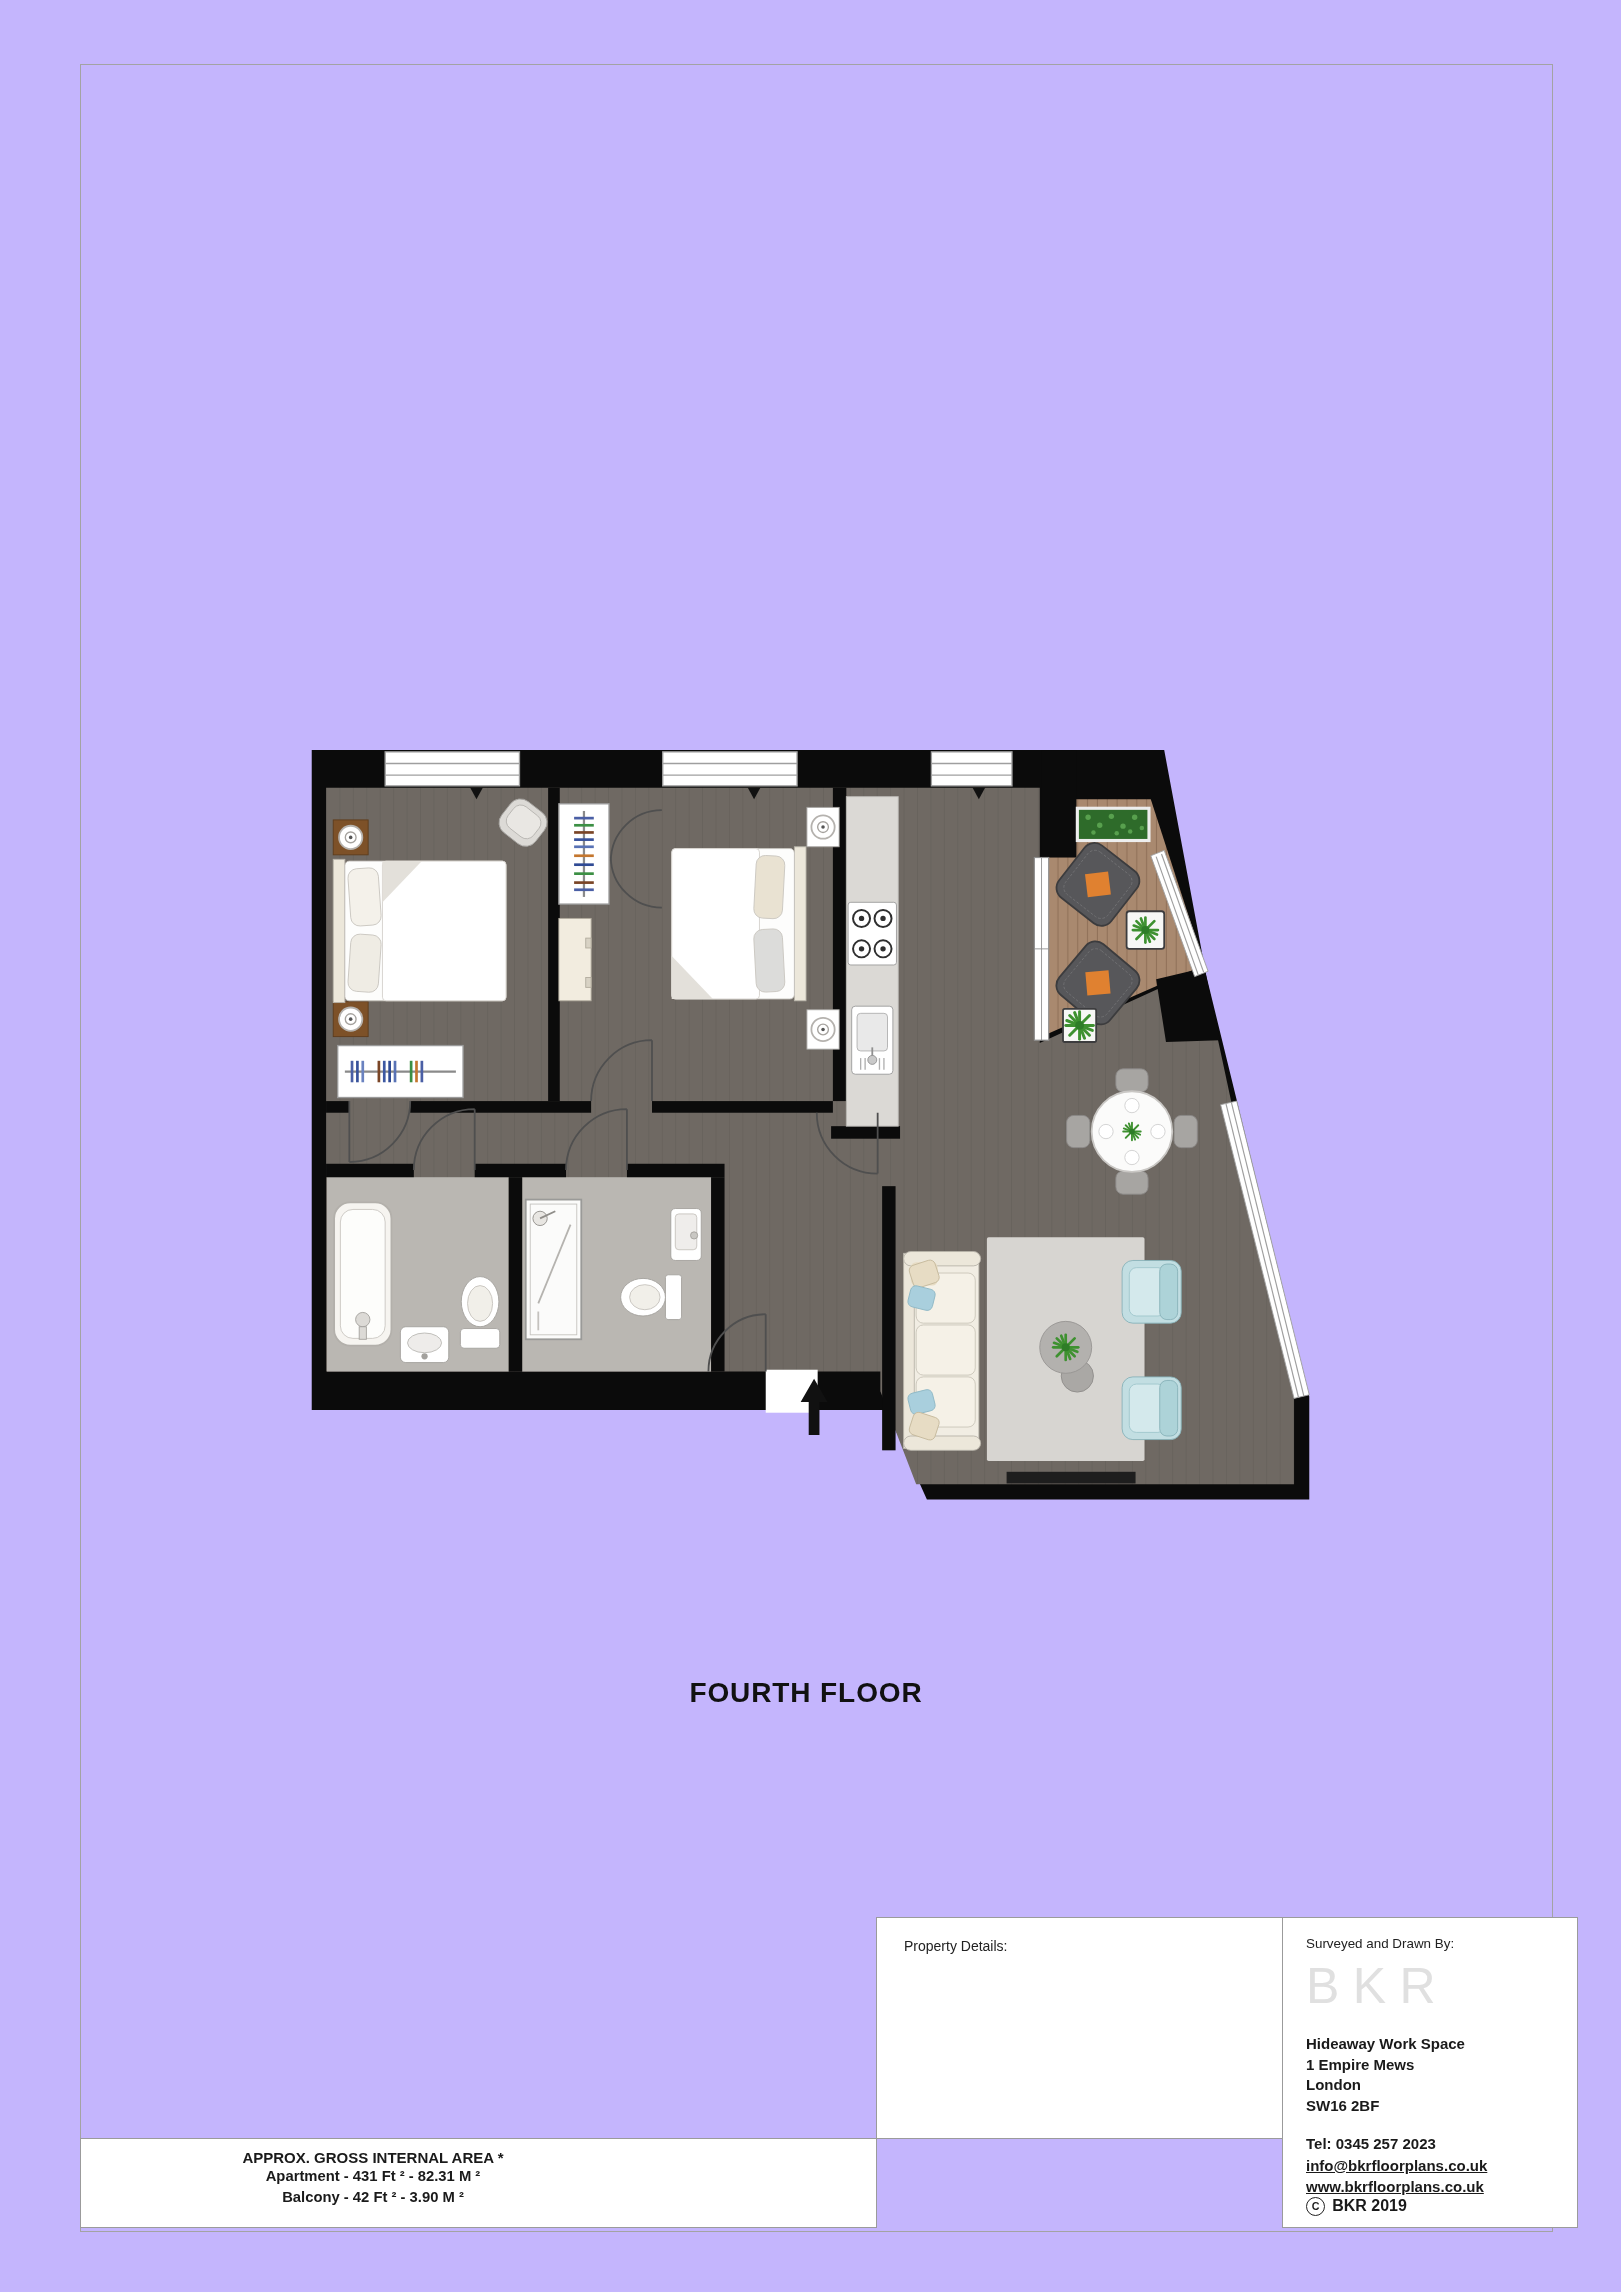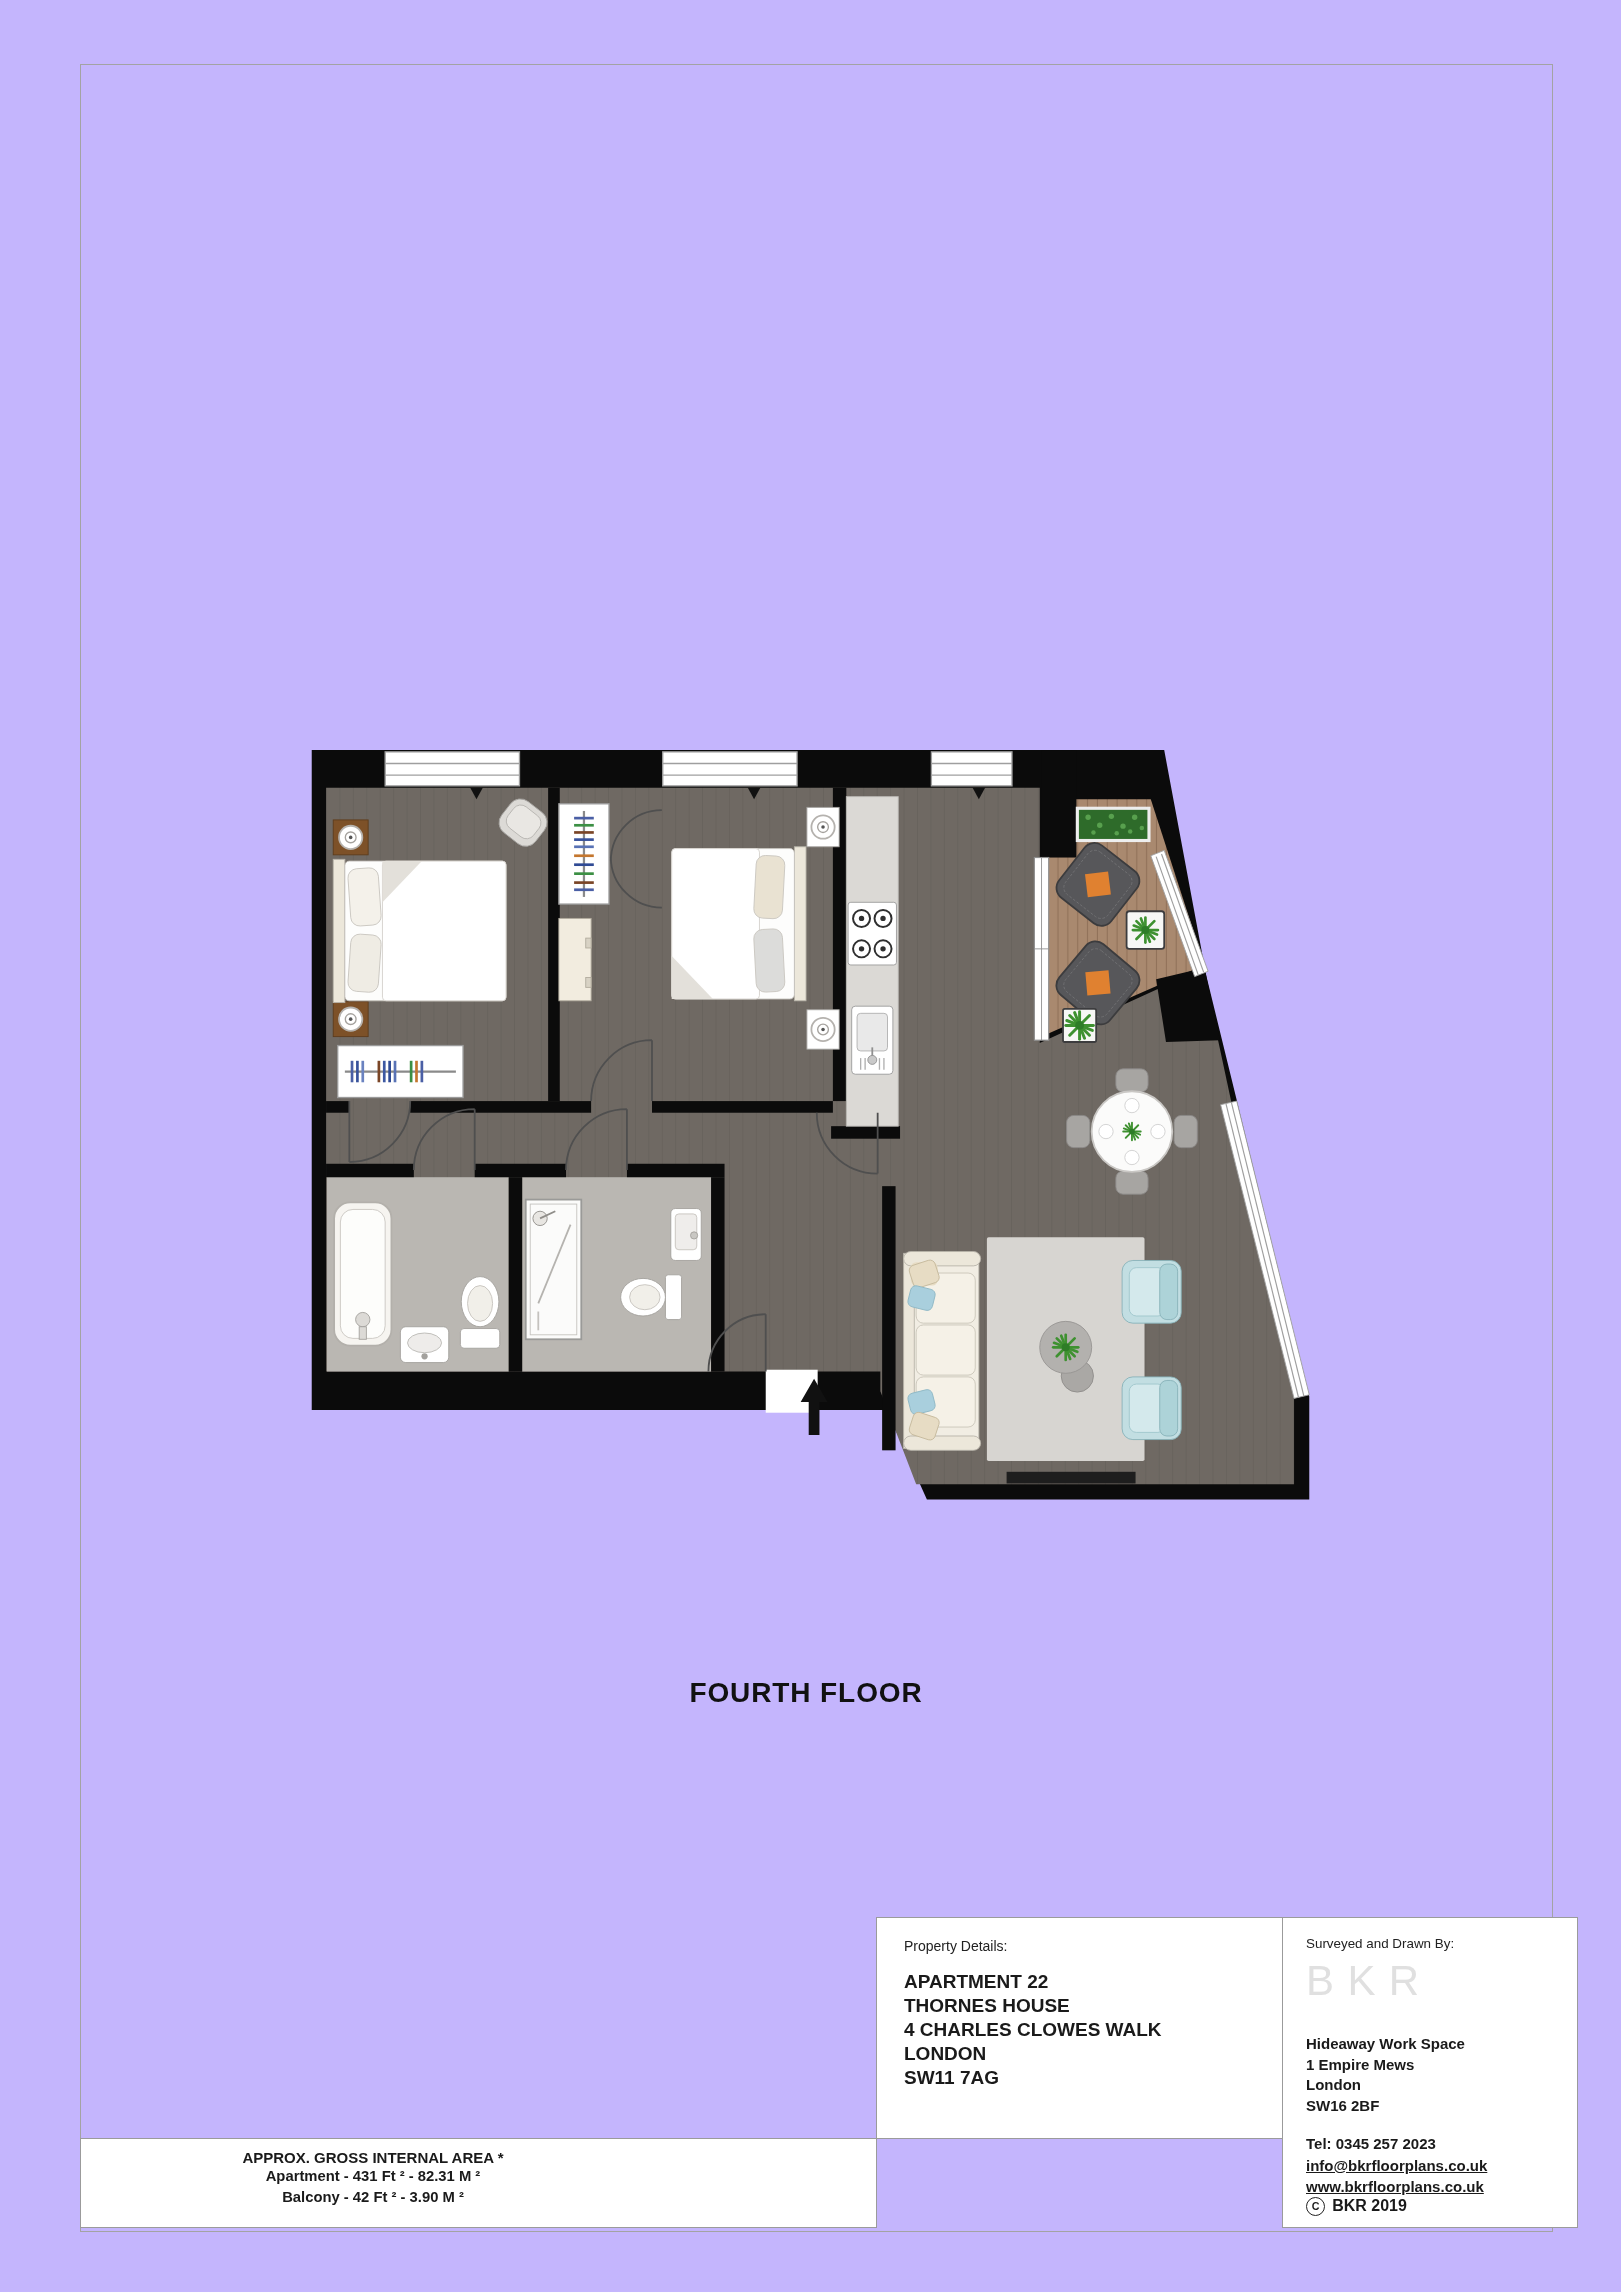--- a/index.html
+++ b/index.html
@@ -15,21 +15,21 @@
   .area-title{font-size:15px;font-weight:bold;}
   .area-line{font-size:14.8px;font-weight:bold;line-height:21.5px;}
   .prop-box{left:876px;top:1917px;width:407px;height:222px;}
   .prop-label{position:absolute;left:27px;top:19.7px;font-size:14px;color:#222;}
   .prop-address{position:absolute;left:27px;top:52px;}
   .prop-address div{font-size:19px;font-weight:bold;line-height:24px;}
   .plans-box{left:876px;top:2138px;width:407px;height:90px;}
   .plans-text{position:absolute;left:27px;top:30px;font-size:19px;font-weight:bold;}
   .surv-box{left:1282px;top:1917px;width:296px;height:311px;}
   .surv-label{position:absolute;left:23px;top:18px;font-size:13.4px;color:#222;}
-  .surv-logo{position:absolute;left:23px;top:39px;font-size:42px;color:#e0e0e0;letter-spacing:13.4px;}
+  .surv-logo{position:absolute;left:23px;top:39px;font-size:50px;color:#e0e0e0;letter-spacing:13.4px;}
   .surv-address{position:absolute;left:23px;top:116px;}
   .surv-address div{font-size:15px;font-weight:bold;line-height:20.6px;}
   .surv-contact{position:absolute;left:23px;top:215px;}
   .surv-contact div{font-size:15px;font-weight:bold;line-height:21.5px;}
   .u{text-decoration:underline;}
   .surv-copy{position:absolute;left:23px;top:279px;font-size:16px;font-weight:bold;}
   .copy-circle{display:inline-block;width:17px;height:17px;border:1.3px solid #222;border-radius:50%;
     text-align:center;line-height:17px;font-size:10.7px;font-weight:bold;margin-right:7.2px;vertical-align:0.9px;}
   svg{position:absolute;left:300px;top:725px;}
 </style>
@@ -375,27 +375,20 @@
   <div class="box area-box">
     <div class="area-inner">
       <div class="area-title">APPROX. GROSS INTERNAL AREA *</div>
       <div class="area-line">Apartment - 431 Ft ²  -  82.31 M ²</div>
       <div class="area-line">Balcony - 42 Ft ²  -  3.90 M ²</div>
     </div>
   </div>
 
   <div class="box prop-box">
     <div class="prop-label">Property Details:</div>
-    <div class="prop-address">
-      <div>APARTMENT 22</div>
-      <div>THORNES HOUSE</div>
-      <div>4 CHARLES CLOWES WALK</div>
-      <div>LONDON</div>
-      <div>SW11 7AG</div>
-    </div>
   </div>
 
 
   <div class="box surv-box">
     <div class="surv-label">Surveyed and Drawn By:</div>
     <div class="surv-logo">BKR</div>
     <div class="surv-address">
       <div>Hideaway Work Space</div>
       <div>1 Empire Mews</div>
       <div>London</div>

